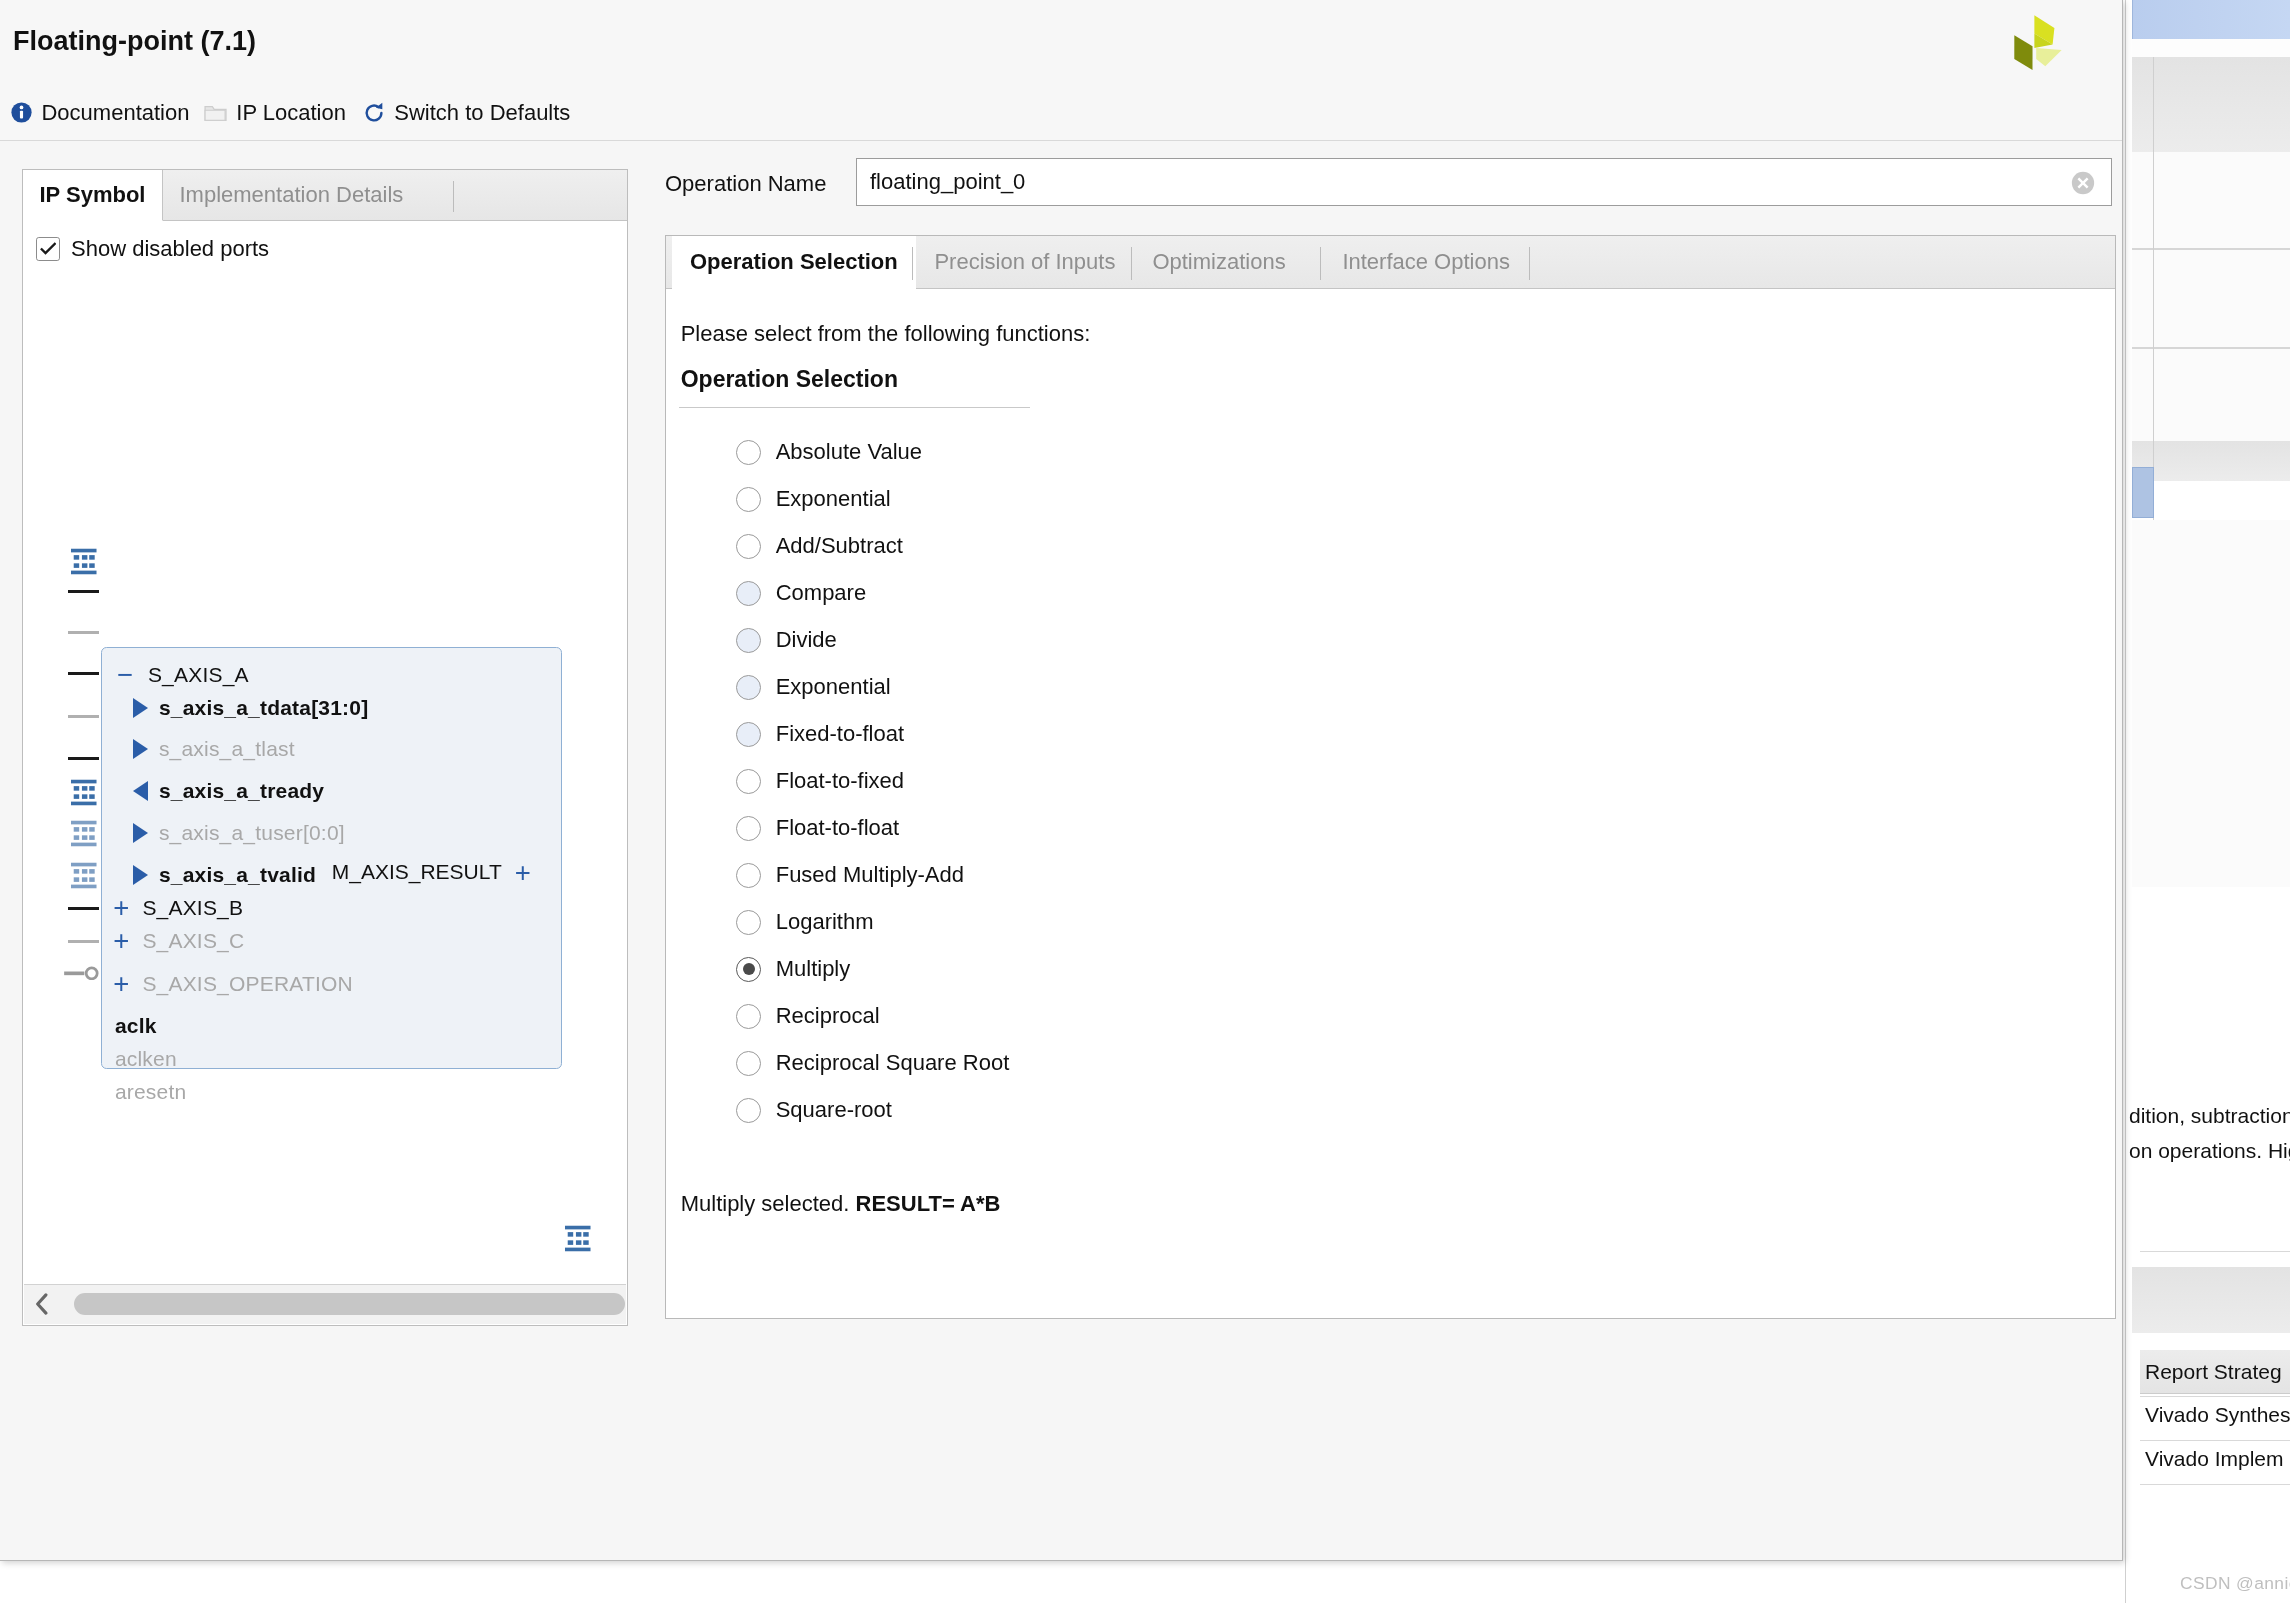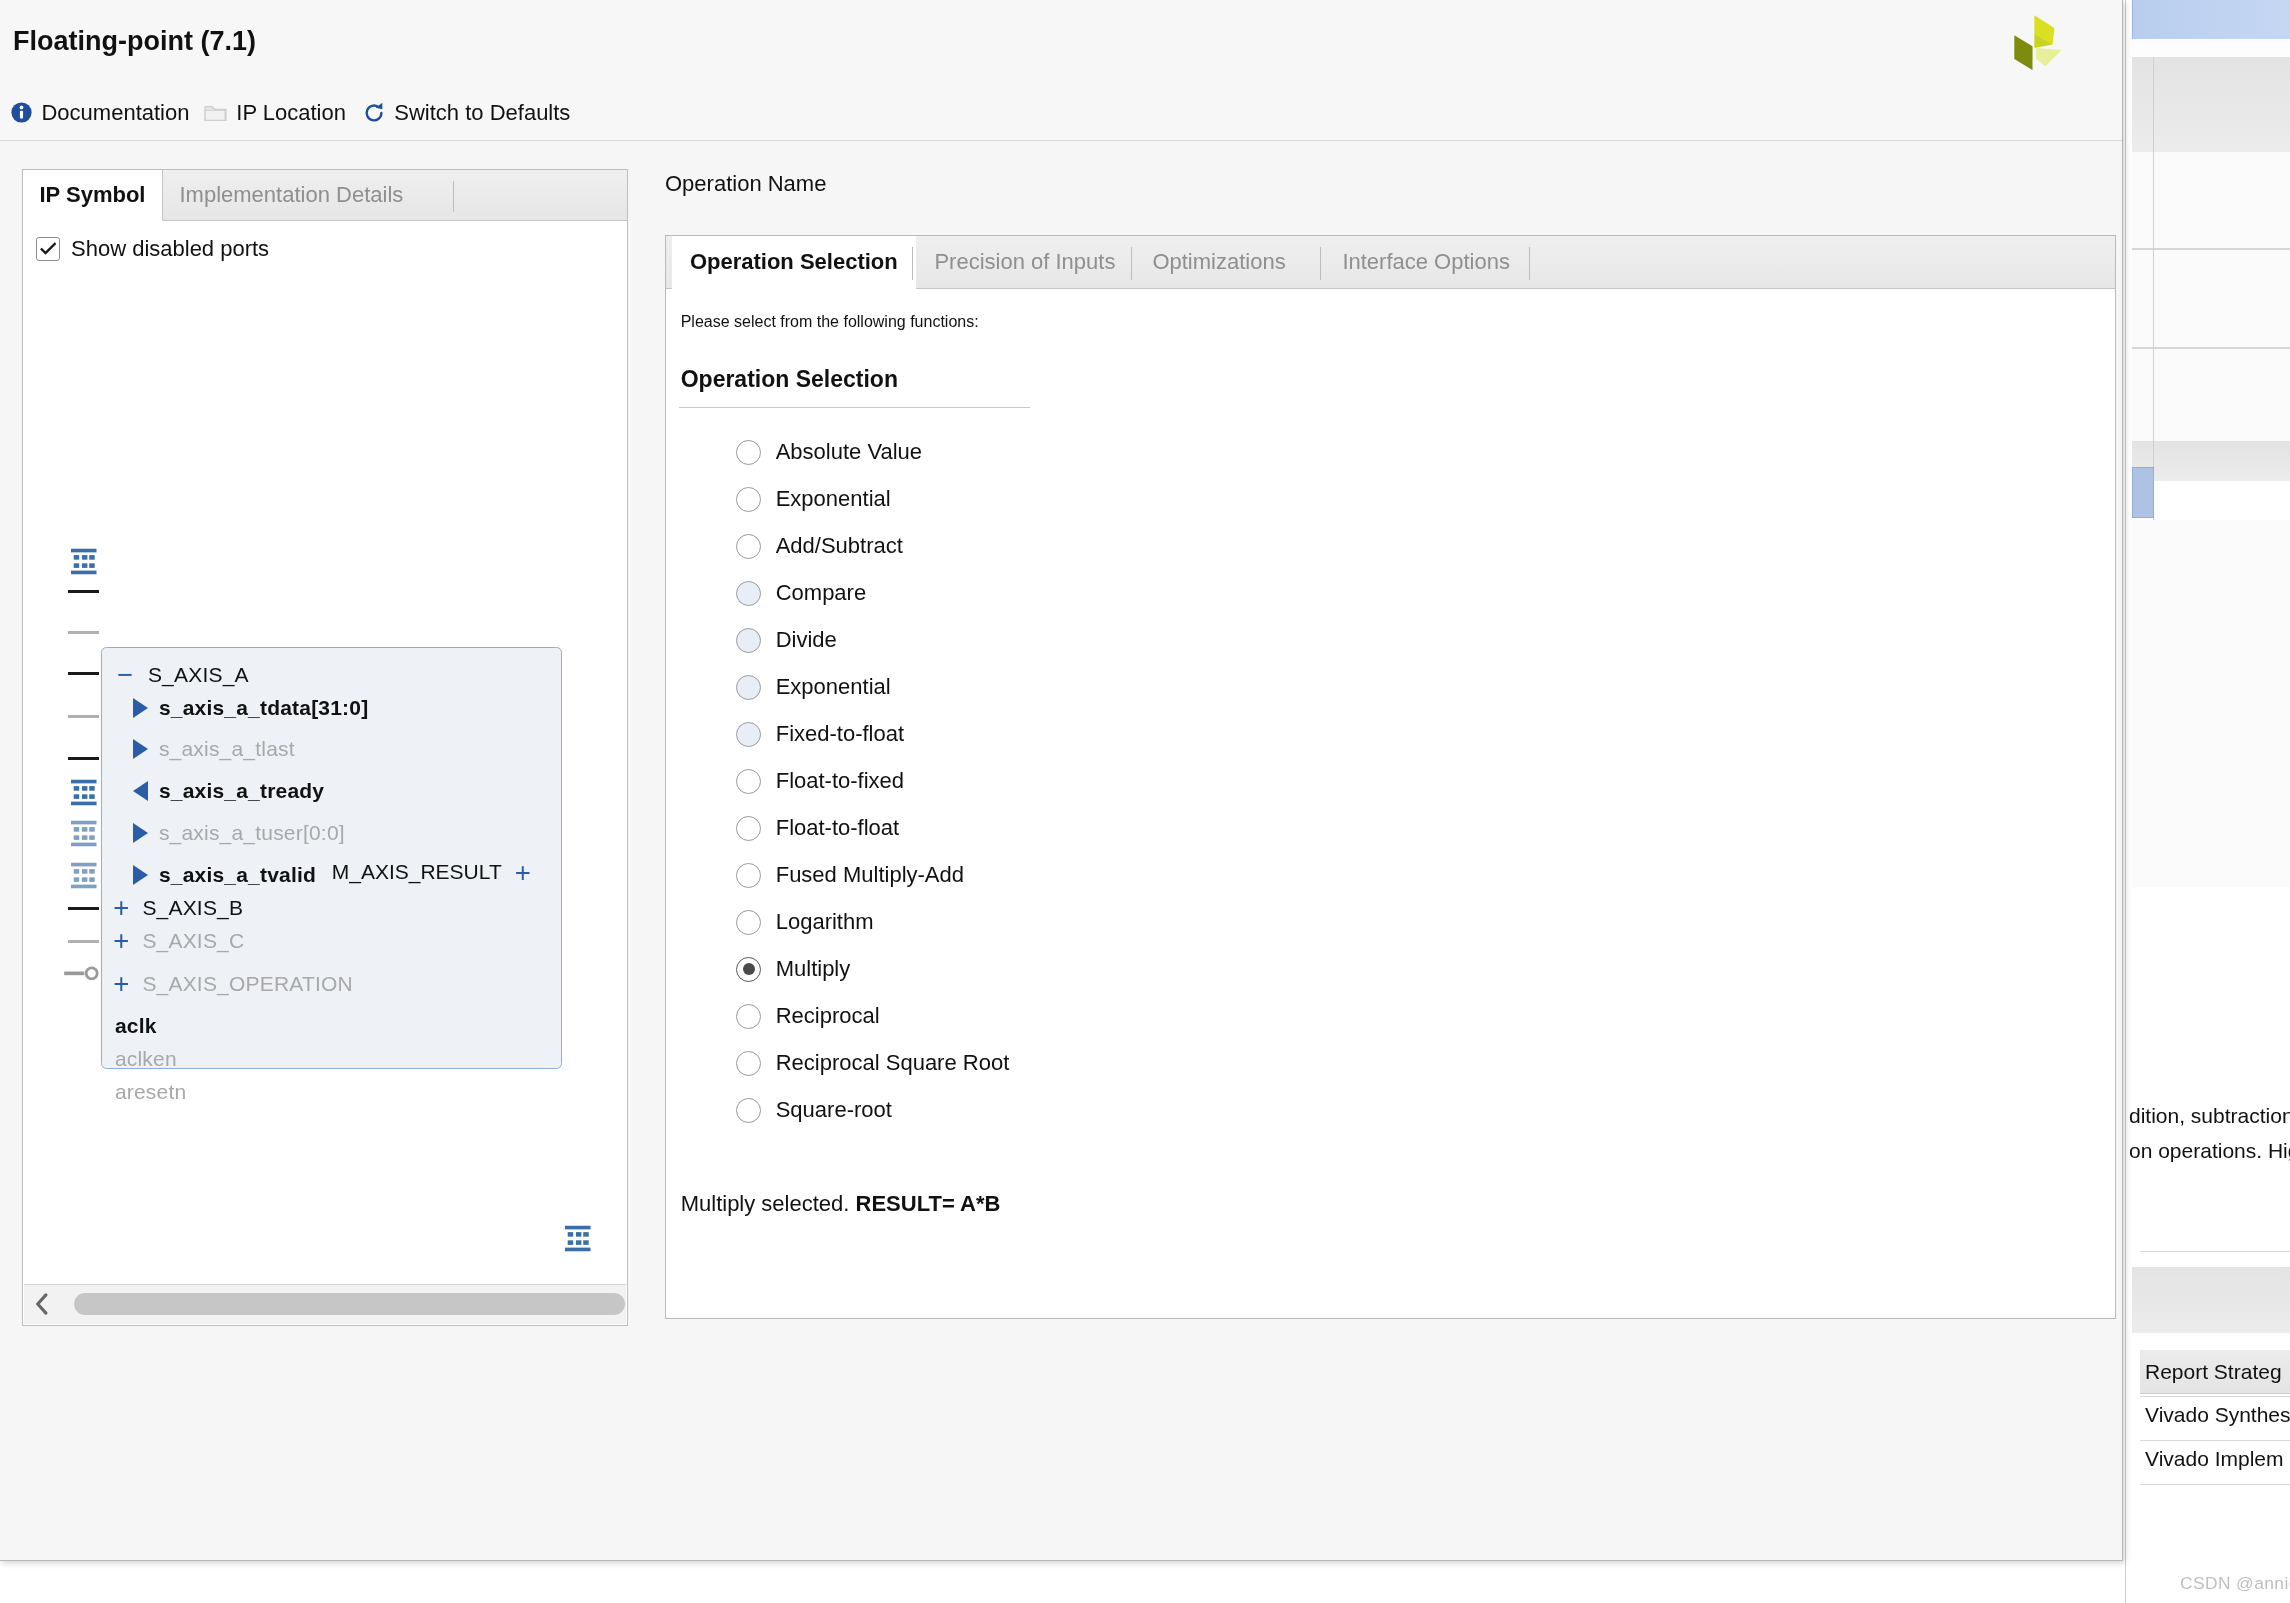--- a/index.html
+++ b/index.html
@@ -219,22 +219,22 @@
     font-size: 22px; cursor: pointer; white-space: nowrap;
   }
   .ctab.active {
     background: #ffffff; color: #111; font-weight: bold;
     border-bottom: 0.9px solid #ffffff; margin-bottom: -0.9px;
   }
   .ctab.inactive { color: #8f8f8f; }
   .ctab-div { position:absolute; top:11px; width:0.9px; height:33px; background:#bcbcbc; }
 
   .intro {
-    position: absolute; left: 14.7px; top: 77px;
-    font-size: 16px; color: #111; white-space: nowrap;
+    position: absolute; left: 14.7px; top: 85px;
+    font-size: 22px; color: #111; white-space: nowrap;
   }
   .group-title {
     position: absolute; left: 14.7px; top: 130px;
     font-size: 23px; font-weight: bold; color: #111; white-space: nowrap;
   }
   .group-rule { position: absolute; left: 13px; top: 171px; width: 351px; height: 1.8px; background: #c9c9c9; }
 
   .radio-list { position: absolute; left: 70px; top: 193px; }
   .radio-item {
     position: relative; height: 47px;
@@ -524,20 +524,30 @@
             <polyline points="5,2 14,12 5,22" fill="none" stroke="#676767" stroke-width="3.4" stroke-linecap="round" stroke-linejoin="round"></polyline>
           </svg>
         </span>
       </div>
     </div>
 
     <div class="rightpanel">
 
       <div class="cname-row">
         <span class="cname-label">Operation Name</span>
+        <div class="cname-input">
+          <span class="cname-value">floating_point_0</span>
+          <span class="clear-btn">
+            <svg width="26" height="26" viewBox="0 0 28 28">
+              <circle cx="14" cy="14" r="12" fill="#c9c9c9"></circle>
+              <line x1="9" y1="9" x2="19" y2="19" stroke="#fff" stroke-width="2.6"></line>
+              <line x1="19" y1="9" x2="9" y2="19" stroke="#fff" stroke-width="2.6"></line>
+            </svg>
+          </span>
+        </div>
       </div>
 
       <div class="content-box">
 
         <div class="ctabstrip">
           <div class="ctab active" style="left:5.5px;">
             <span>Operation Selection</span>
           </div>
           <div class="ctab-div" style="left:246px;"></div>
           <div class="ctab inactive" style="left:250px;">

